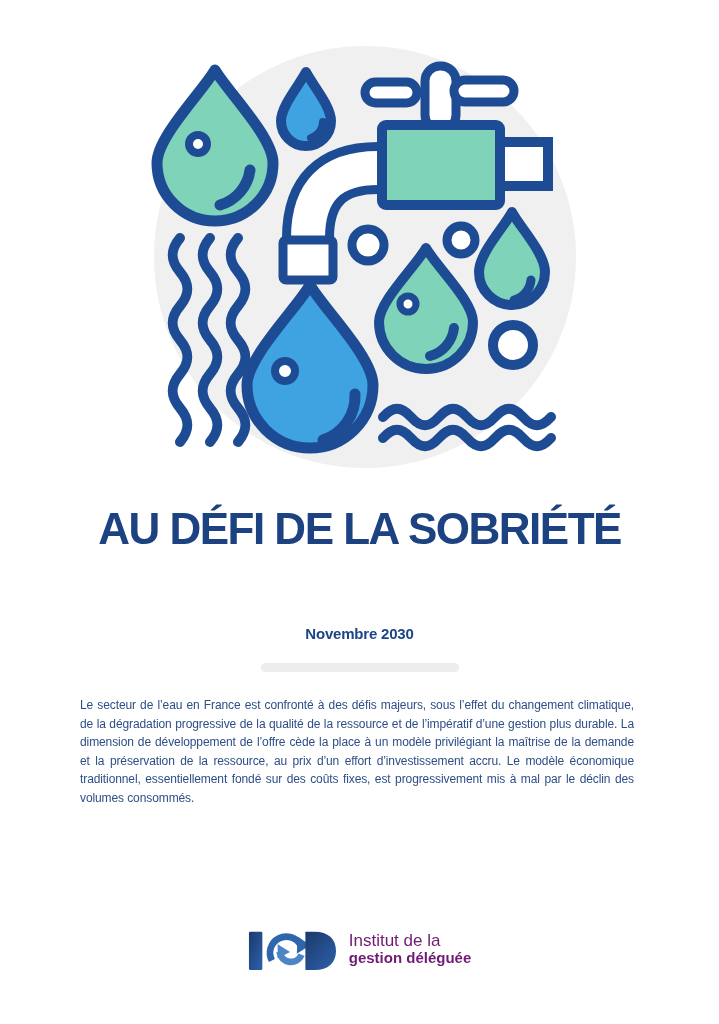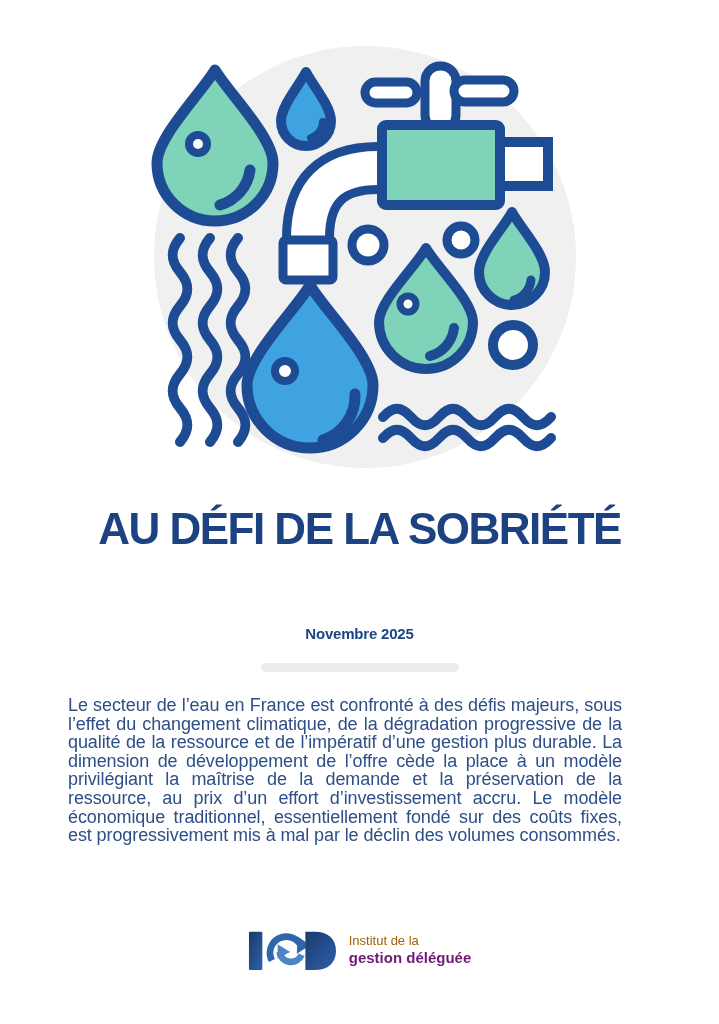--- a/index.html
+++ b/index.html
@@ -15,30 +15,30 @@
   .title-line1 { display:block; color:#4aa3de; }
   .title-line2 { display:block; color:#1c4281; }
 
   .subtitle-block { position:absolute; top:624px; left:0; right:0; text-align:center;
     font-weight:bold; font-size:15px; line-height:19px; color:#1d4585; letter-spacing:-0.2px; }
   .subtitle-line { display:block; }
 
   .divider { position:absolute; top:663px; left:50%; transform:translateX(-50%);
     width:198px; height:9px; border-radius:5px; background:#ededed; }
 
-  .content { position:absolute; top:696px; left:68px; width:554px;
-    color:#2d4e87; font-size:18px; line-height:18.6px; text-align:justify;
+  .content { position:absolute; top:696px; left:80px; width:554px;
+    color:#2d4e87; font-size:12px; line-height:18.6px; text-align:justify;
     letter-spacing:-0.1px; }
   .content p { margin:0; }
   .content p + p { margin-top:13px; }
 
   .footer { position:absolute; top:926px; left:0; right:0;
     display:flex; justify-content:center; align-items:center; gap:13px; }
   .logo-text { display:flex; flex-direction:column; justify-content:center; }
-  .logo-name1 { font-size:13px; line-height:16px; color:#a16207; }
+  .logo-name1 { font-size:17px; line-height:16px; color:#701a75; }
   .logo-name2 { font-size:15px; line-height:18px; font-weight:bold; color:#701a75;text-align:center; }
 </style>
 </head>
 <body>
 
 <div class="illustration">
   <svg width="560" height="430" viewBox="0 0 560 430">
 
     <circle cx="285" cy="215" r="211" fill="#f0f0f1"></circle>
 
@@ -103,21 +103,21 @@
       <path d="M 303 396 c 10 -11 18 -11 28 0 c 10 11 18 11 28 0 c 10 -11 18 -11 28 0 c 10 11 18 11 28 0 c 10 -11 18 -11 28 0 c 10 11 18 11 28 0"></path>
     </g>
   </svg>
 </div>
 
 <h1 class="title-block" style="margin:0;">
   <span class="title-line2">AU DÉFI DE LA SOBRIÉTÉ</span>
 </h1>
 
 <div class="subtitle-block">
-  <span class="subtitle-line">Novembre 2025</span>
+  <span class="subtitle-line">Novembre 2030</span>
 </div>
 
 <div class="divider"></div>
 
 <div class="content">
   <p>Le secteur de l’eau en France est confronté à des défis majeurs, sous l’effet du changement climatique, de la dégradation progressive de la qualité de la ressource et de l’impératif d’une gestion plus durable. La dimension de développement de l’offre cède la place à un modèle privilégiant la maîtrise de la demande et la préservation de la ressource, au prix d’un effort d’investissement accru. Le modèle économique traditionnel, essentiellement fondé sur des coûts fixes, est progressivement mis à mal par le déclin des volumes consommés.</p>
 </div>
 
 <div class="footer">
   <svg width="88" height="48" viewBox="0 0 92 50">

